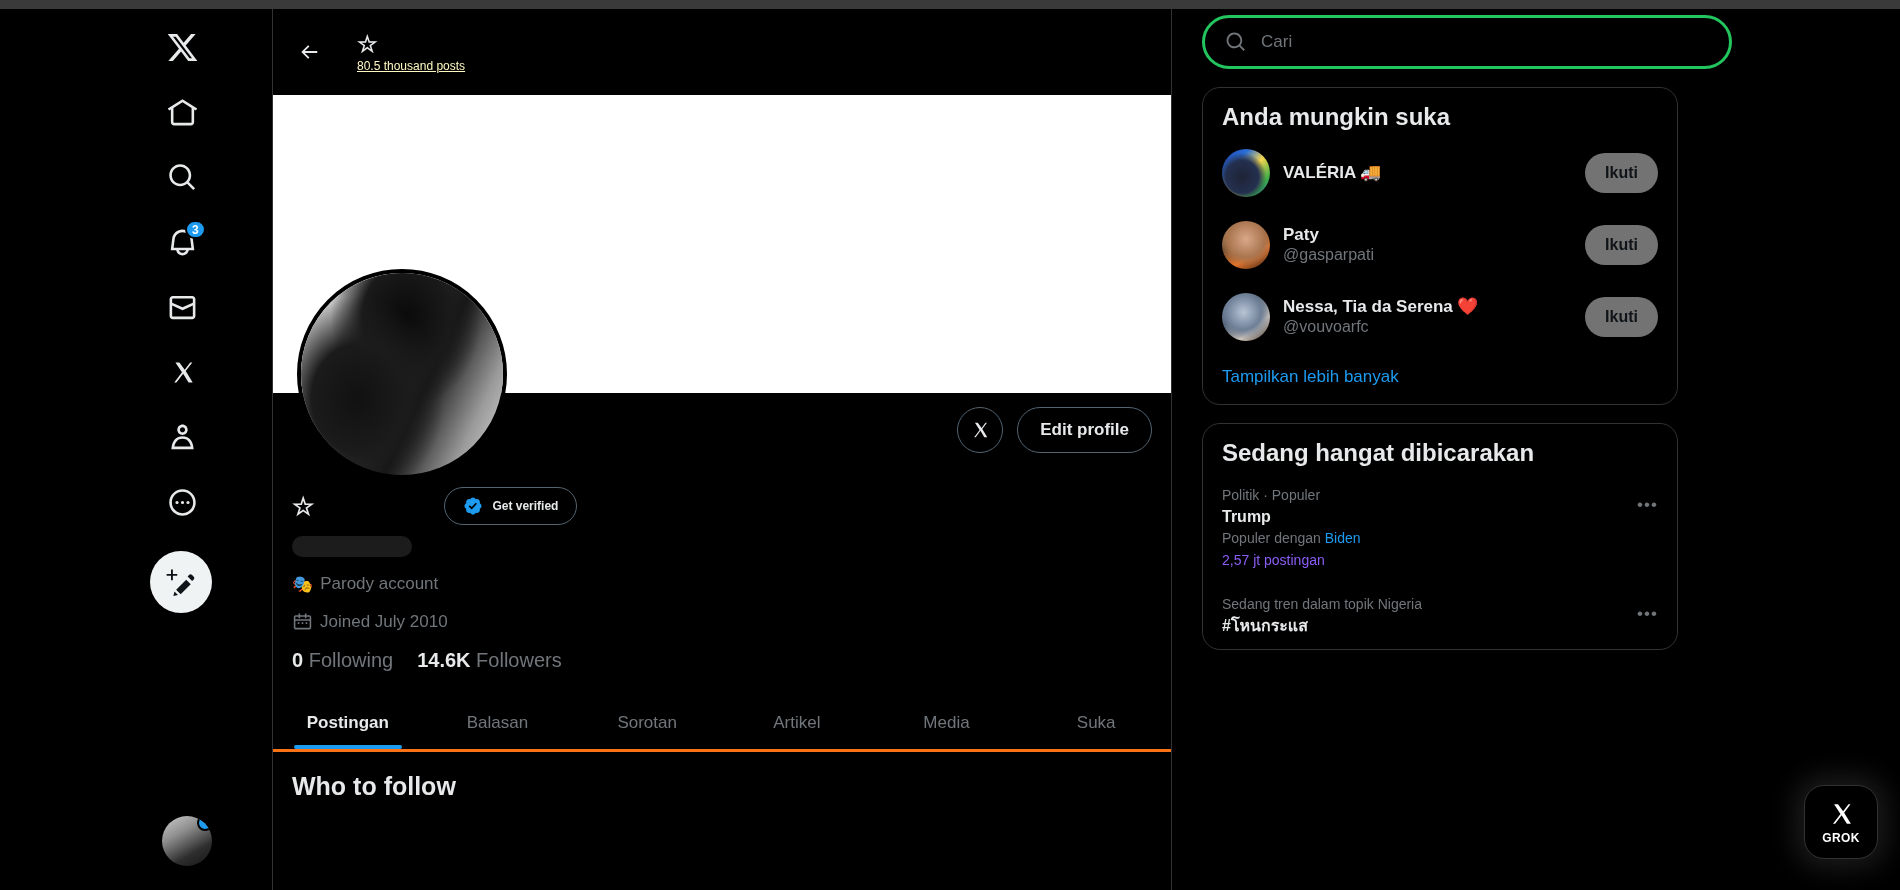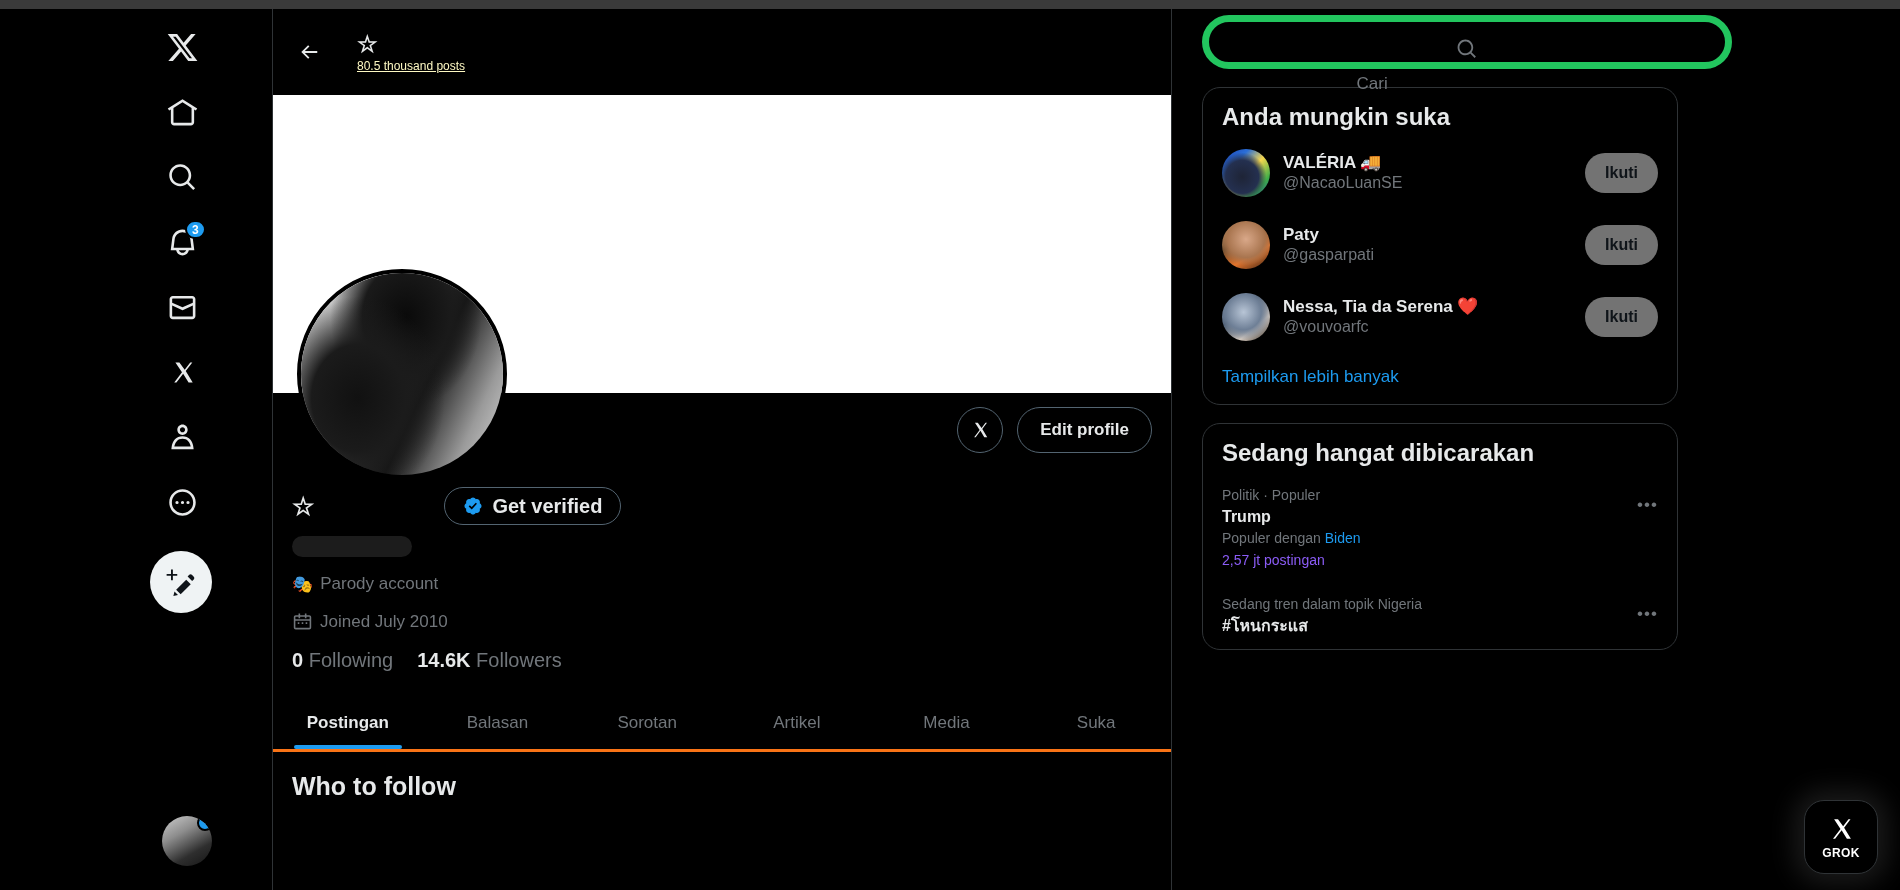--- a/index.html
+++ b/index.html
@@ -137,22 +137,22 @@
     width:108px; height:4px; border-radius:2px; background:#1d9bf0;
   }
   .who-heading {
     font-size:25px; font-weight:800; padding:20px 19px 0 19px; color:#e7e9ea;
   }
 
   
   .rightcol { width:680px; flex:0 0 680px; padding:6px 0 0 30px; background:#000; }
   .search-wrap {
     width:530px; height:54px; border-radius:27px;
-    border:7px solid #22c55e; background:#000;
-    display:flex; align-items:center; gap:14px; padding:16px 20px;flex-direction:column;
+    border:3px solid #22c55e; background:#000;
+    display:flex; align-items:center; gap:14px; padding:0 20px;
   }
   .search-wrap svg { width:22px; height:22px; fill:#71767b; flex:0 0 22px; }
   .search-wrap input {
     flex:1; background:transparent; border:none; outline:none;
     color:#e7e9ea; font-size:17px; font-family:"Liberation Sans", sans-serif;
   }
   .search-wrap input::placeholder { color:#71767b; }
 
   .card {
     width:476px; border:1px solid #2f3336; border-radius:18px;
@@ -198,21 +198,21 @@
   .trend-count { font-size:14px; color:#8b5cf6; line-height:1.5; margin-top:1px; }
   .trend-more {
     position:absolute; right:12px; top:14px;
     width:35px; height:35px; border-radius:50%;
     display:flex; align-items:center; justify-content:center;
     color:#71767b; font-size:17px; letter-spacing:1px;
   }
 
   
   .grok-fab {
-    position:fixed; right:22px; bottom:16px;
+    position:fixed; right:22px; bottom:31px;
     width:74px; height:74px; border-radius:20px;
     background:#000; border:1px solid #2f3336;
     display:flex; flex-direction:column; align-items:center; justify-content:center;
     gap:2px; cursor:pointer;
     box-shadow:0 0 26px 10px rgba(255,255,255,0.10);
   }
   .grok-fab svg { width:30px; height:30px; fill:#fff; }
   .grok-fab .lbl { font-size:12px; font-weight:700; color:#fff; letter-spacing:0.4px; }
 </style>
 </head>
@@ -300,21 +300,21 @@
               <path d="M6.5 4.2h3.1l4.1 5.6 4.3-5.6h1.6l-5.1 6.7 5.4 8.9h-3.2l-4.2-6.9-5.2 6.9H5.6l6-7.9L6.5 4.2z"></path>
             </svg>
         </div>
         <button class="edit-profile-btn">Edit profile</button>
       </div>
 
       <div class="name-block">
         <div style="display:flex;align-items:center;">
           <div class="display-name">☆</div>
           <div style="margin-left:130px;">
-            <button style="display:flex;align-items:center;gap:9px;height:38px;padding:0 18px;border-radius:19px;border:1px solid #536471;background:#000;color:#e7e9ea;font-size:20px;font-weight:700;cursor:pointer;font-family:'Liberation Sans',sans-serif;">
+            <button style="display:flex;align-items:center;gap:9px;height:38px;padding:0 18px;border-radius:19px;border:1px solid #536471;background:#000;color:#e7e9ea;font-size:12px;font-weight:700;cursor:pointer;font-family:'Liberation Sans',sans-serif;">
               <svg viewBox="0 0 24 24" style="width:20px;height:20px;fill:#1d9bf0;">
                   <path d="M22.25 12c0-1.43-.88-2.67-2.19-3.34.46-1.39.2-2.9-.81-3.91s-2.52-1.27-3.91-.81C14.67 2.63 13.43 1.75 12 1.75s-2.67.88-3.34 2.19c-1.39-.46-2.9-.2-3.91.81s-1.27 2.52-.81 3.91C2.63 9.33 1.75 10.57 1.75 12s.88 2.67 2.19 3.34c-.46 1.39-.2 2.9.81 3.91s2.52 1.27 3.91.81c.67 1.31 1.91 2.19 3.34 2.19s2.67-.88 3.34-2.19c1.39.46 2.9.2 3.91-.81s1.27-2.52.81-3.91c1.31-.67 2.19-1.91 2.19-3.34zm-11.71 4.2L6.8 12.46l1.41-1.42 2.26 2.26 4.8-5.23 1.48 1.36-6.21 6.77z"></path>
                 </svg>
               <span>Get verified</span>
             </button>
           </div>
         </div>
         <div class="handle-skeleton"></div>
       </div>
 
@@ -365,21 +365,20 @@
       <input type="text" placeholder="Cari" style="">
     </div>
 
     <section class="card">
       <div class="card-title">Anda mungkin suka</div>
 
       <div class="suggest-row">
         <div class="sug-avatar sug-a0"></div>
         <div class="sug-info">
           <div class="sug-name">VALÉRIA 🚚</div>
-          <div class="sug-handle">@NacaoLuanSE</div>
         </div>
         <button class="follow-btn">Ikuti</button>
       </div>
 
       <div class="suggest-row">
         <div class="sug-avatar sug-a1"></div>
         <div class="sug-info">
           <div class="sug-name">Paty</div>
           <div class="sug-handle">@gasparpati</div>
         </div>

